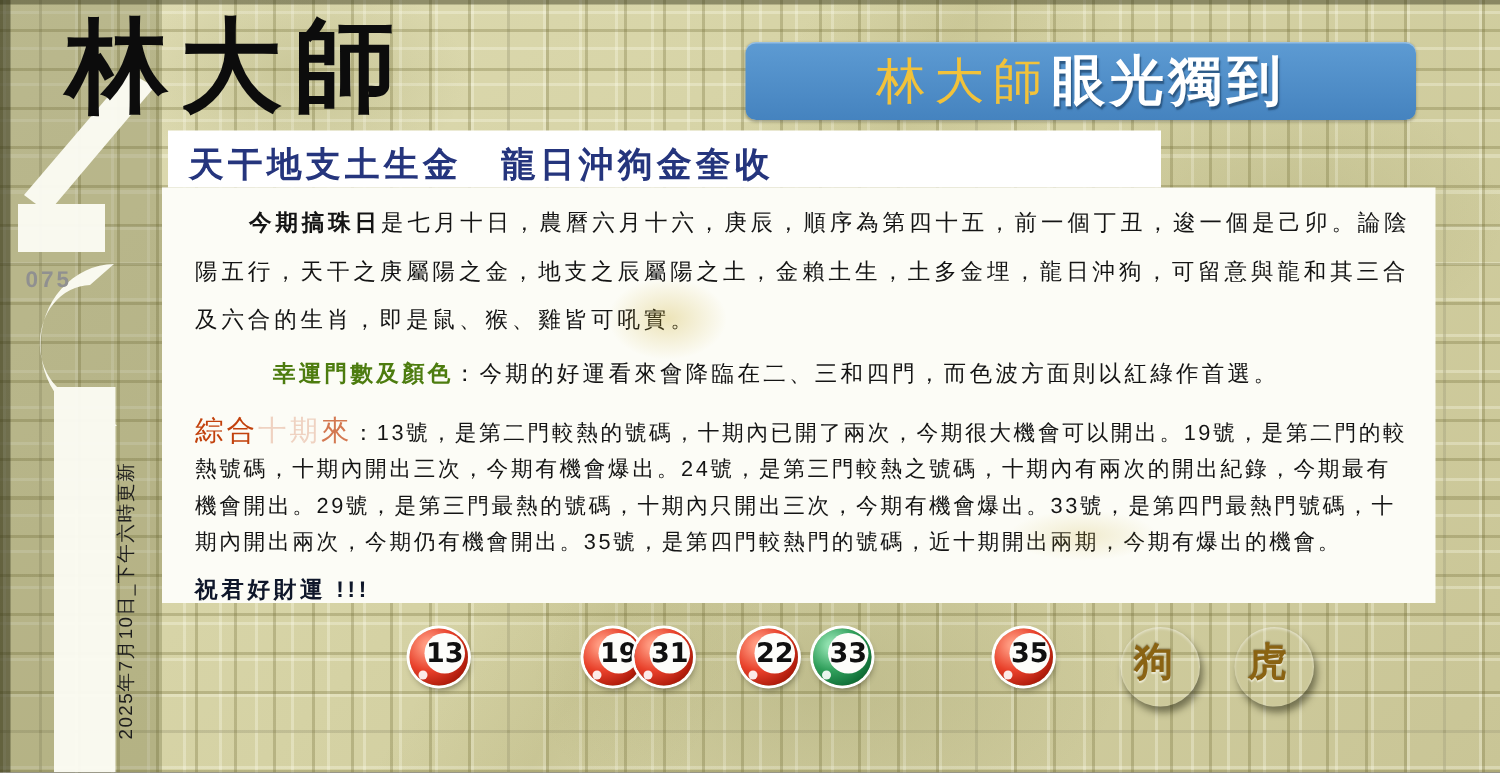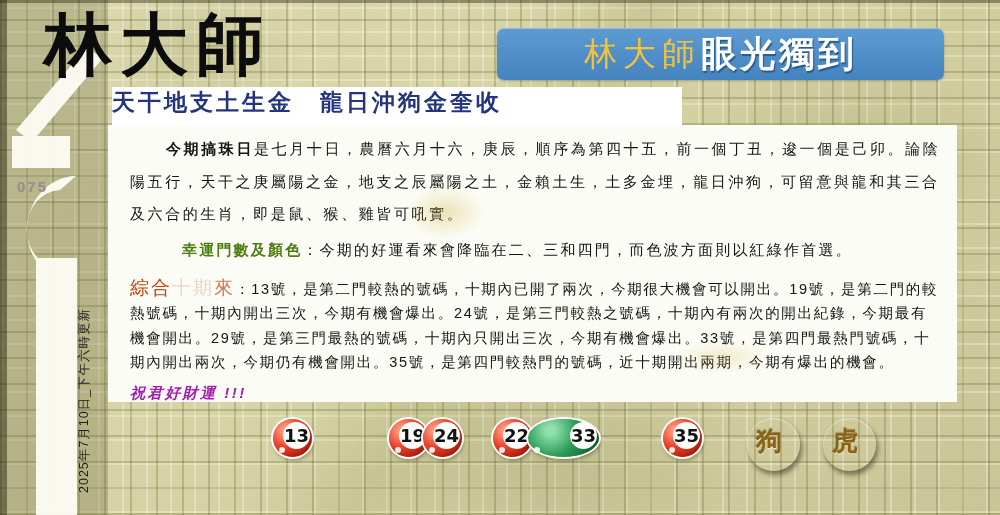--- a/index.html
+++ b/index.html
@@ -36,34 +36,34 @@
     font-weight:bold;color:#0c0c0c;font-size:68px;letter-spacing:8px;line-height:96px;}
   
   .banner{left:497px;top:28px;width:447px;height:52px;z-index:4;border-radius:7px;
     background:linear-gradient(#5d9bd3,#4583bf);
     display:flex;align-items:center;justify-content:center;
     box-shadow:0 1px 2px rgba(40,40,20,.35), inset 0 1px 0 rgba(255,255,255,.35);}
   .banner-name{color:#f2c23a;font-size:33px;letter-spacing:6px;font-weight:normal;}
   .banner-tag{color:#ffffff;font-size:36px;font-weight:bold;letter-spacing:3px;
     text-shadow:1px 2px 1px rgba(35,75,115,.8);font-family:Liberation Serif, serif;}
   
-  .headline-box{left:112px;top:87px;width:570px;height:38px;background:#ffffff;z-index:3;
-    display:flex;align-items:flex-start;box-sizing:border-box;}
+  .headline-box{left:112px;top:87px;width:662px;height:38px;background:#ffffff;z-index:3;
+    display:flex;align-items:flex-end;padding-left:14px;box-sizing:border-box;}
   .headline{color:#25357d;font-size:23px;font-weight:bold;letter-spacing:3px;white-space:nowrap;}
   .body-box{left:108px;top:125px;width:849px;height:277px;background:#fcfcf6;z-index:3;
     box-sizing:border-box;padding:6px 16px 0 22px;overflow:hidden;color:#141414;}
   .para1{margin:2px 0 0 0;font-size:15px;letter-spacing:2.6px;line-height:32.5px;text-indent:36px;}
   .para1 .lead{font-weight:bold;}
   .lucky{margin:5px 0 0 52px;font-size:15px;letter-spacing:2.2px;line-height:28px;}
   .lucky-label{color:#4d7c0f;font-weight:bold;}
   .summary{margin:12px 0 0 0;font-size:14.5px;letter-spacing:1.7px;line-height:24.5px;}
   .sum-label{color:#c2410c;font-size:19px;font-weight:normal;letter-spacing:2px;}
   .sum-faded{opacity:.22;}
   .sum-suffix{opacity:.7;}
-  .wish{margin:9px 0 0 0;color:#a21caf;font-size:15px;font-weight:bold;letter-spacing:2.5px;font-style:italic;}
+  .wish{margin:9px 0 0 0;color:#0f172a;font-size:15px;font-weight:bold;letter-spacing:2.5px;}
   
   .stain1{left:405px;top:185px;width:80px;height:55px;z-index:5;pointer-events:none;
     background:radial-gradient(ellipse at center, rgba(200,170,40,.30), transparent 70%);}
   .stain2{left:672px;top:340px;width:100px;height:34px;z-index:5;pointer-events:none;
     background:radial-gradient(ellipse at center, rgba(200,175,60,.22), transparent 70%);}
   
   .ball{position:absolute;top:419px;width:39px;height:38px;border-radius:50%;z-index:4;
     box-shadow:0 0 0 2px #ffffff, 1px 3px 4px rgba(30,30,10,.45);}
   .ball-red{background:radial-gradient(circle at 32% 30%, #ff9a80 0 8%, #e8402a 45%, #b01c0c 75%, #7c0e04 100%);}
   .ball-green{background:radial-gradient(circle at 32% 30%, #8fe0ae 0 8%, #2f9e5a 45%, #117038 75%, #074a22 100%);}
@@ -130,28 +130,28 @@
 
   <div class="ball ball-red" style="left:273px;">
     <span class="face">13</span>
     <span class="dot"></span>
   </div>
   <div class="ball ball-red" style="left:348px;margin-left:41px;">
     <span class="face">19</span>
     <span class="dot"></span>
   </div>
   <div class="ball ball-red" style="left:423px;">
-    <span class="face">24</span>
+    <span class="face">31</span>
     <span class="dot"></span>
   </div>
   <div class="ball ball-red" style="left:493px;">
     <span class="face">22</span>
     <span class="dot"></span>
   </div>
-  <div class="ball ball-green" style="left:528px;padding-left:32px;">
+  <div class="ball ball-green" style="left:542px;">
     <span class="face">33</span>
     <span class="dot"></span>
   </div>
   <div class="ball ball-red" style="left:623px;margin-left:40px;">
     <span class="face">35</span>
     <span class="dot"></span>
   </div>
 
   <div class="gold-ball" style="left:747px;">
     <span class="zchar">狗</span>

